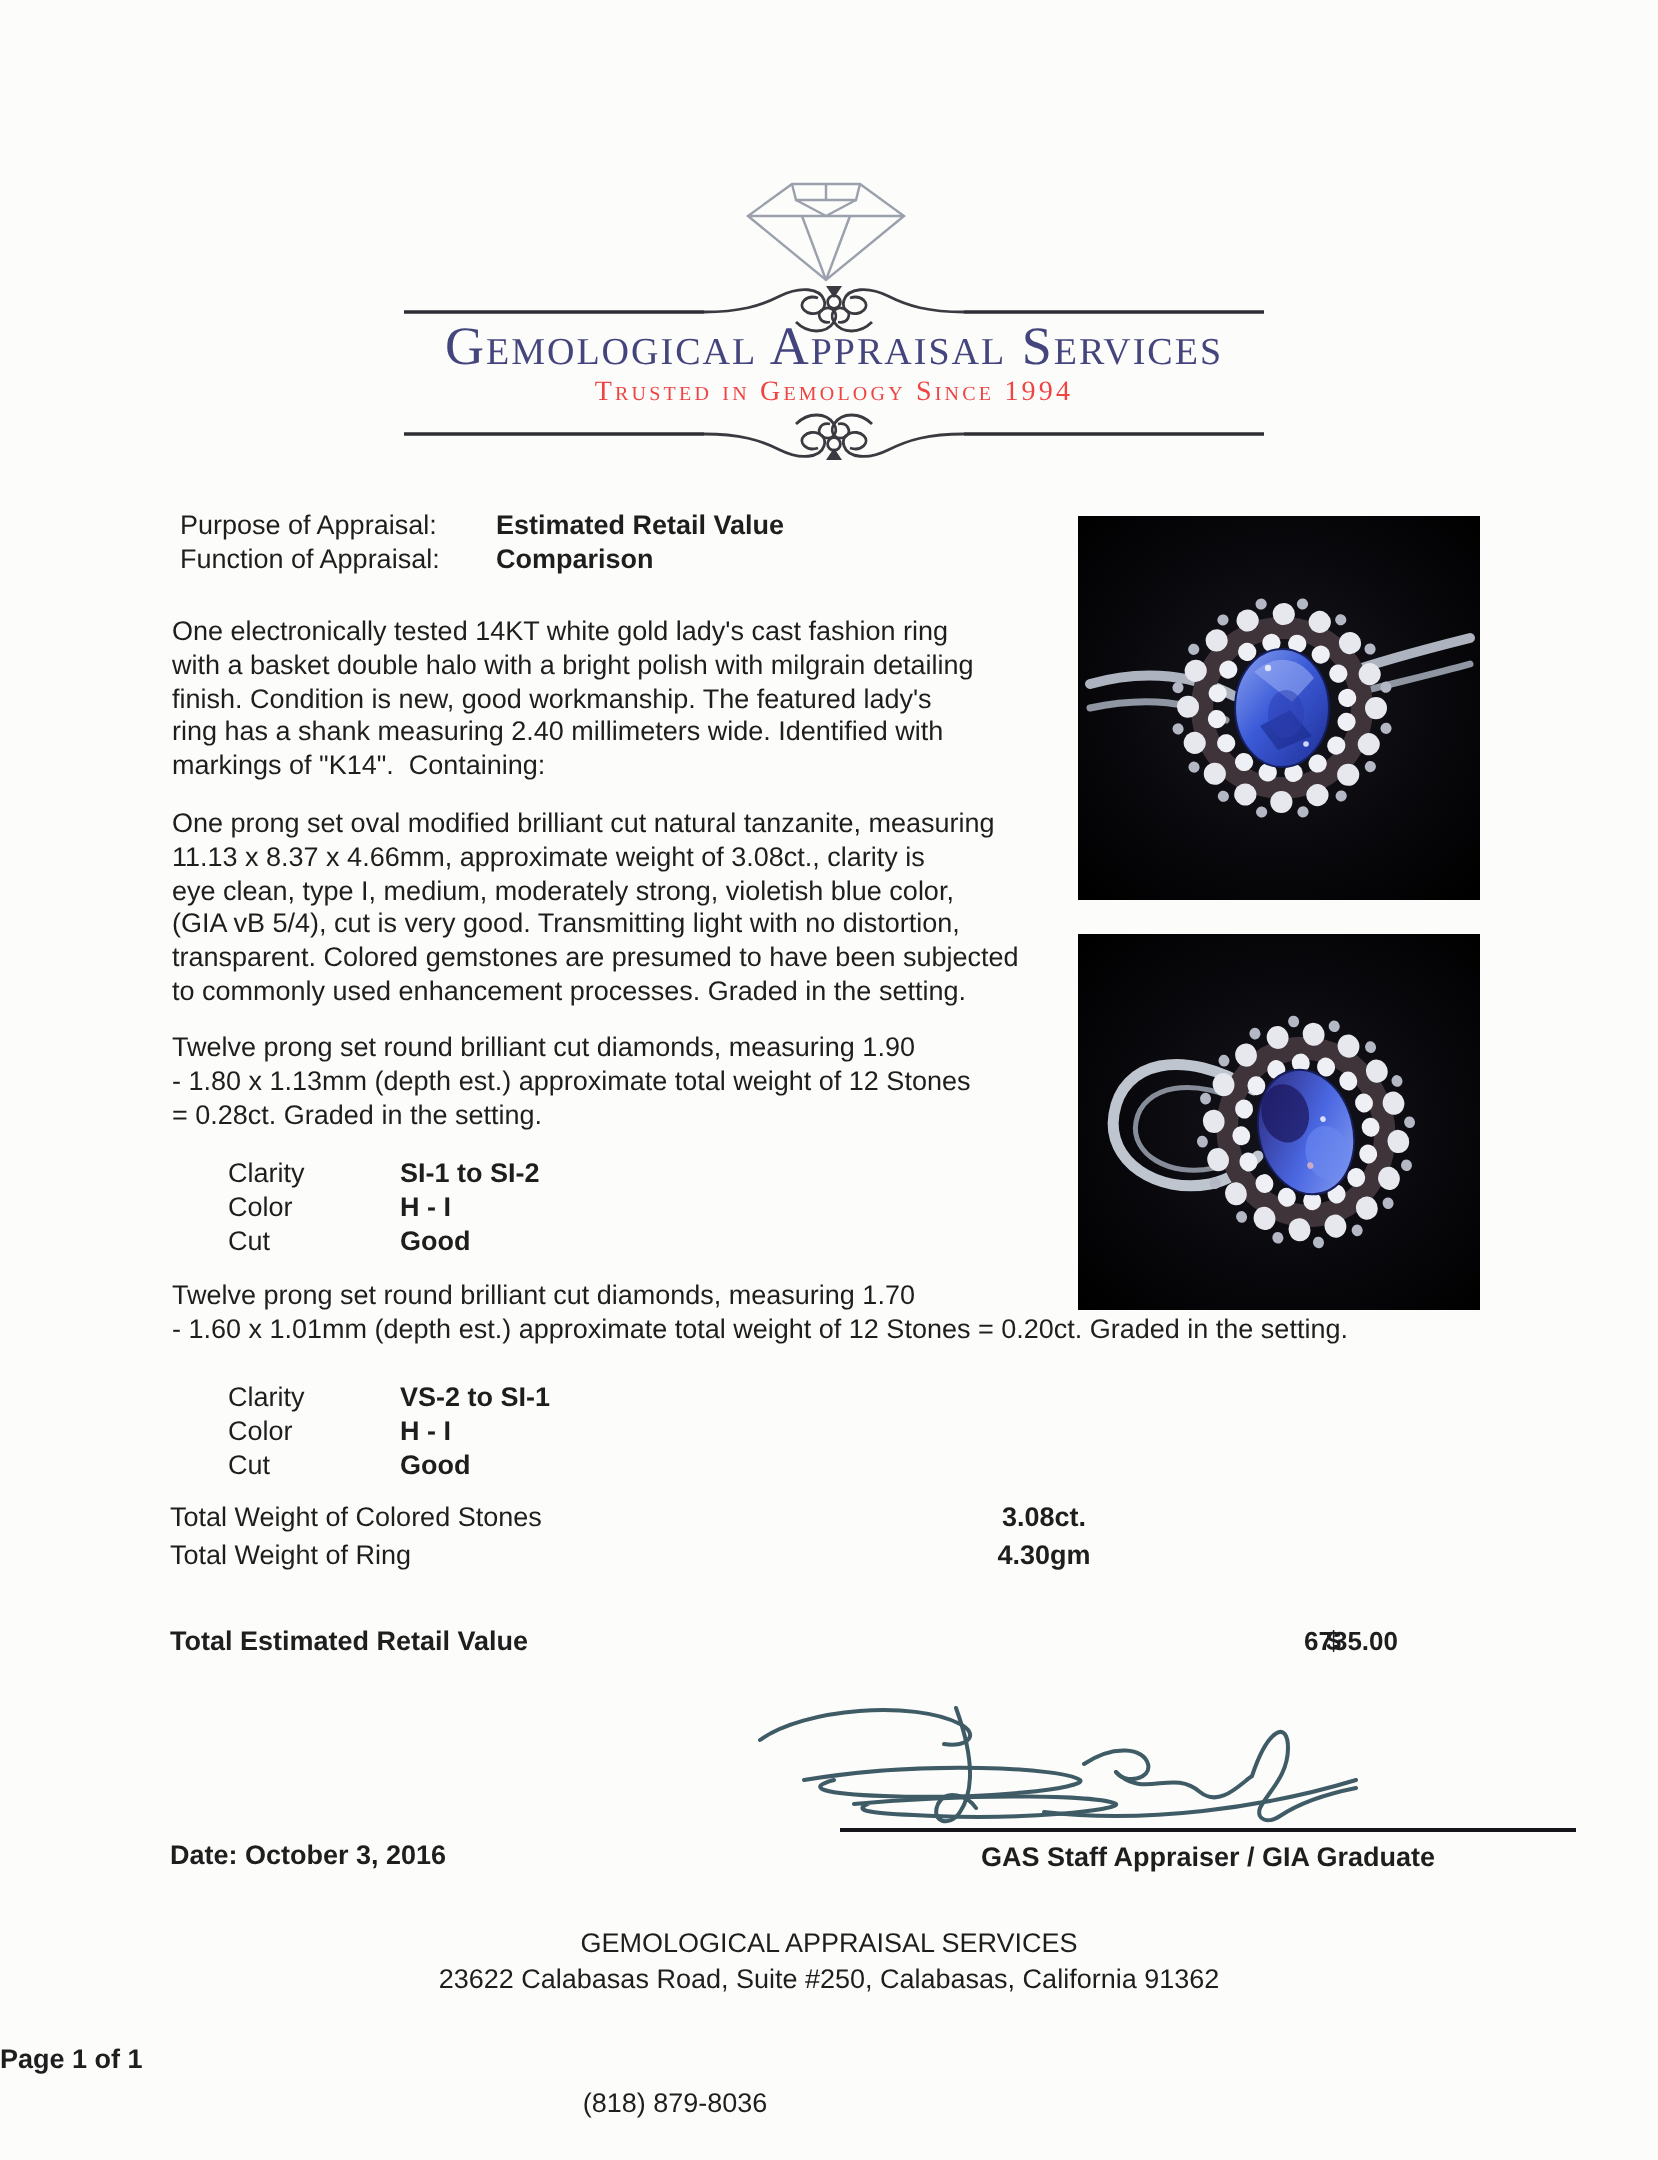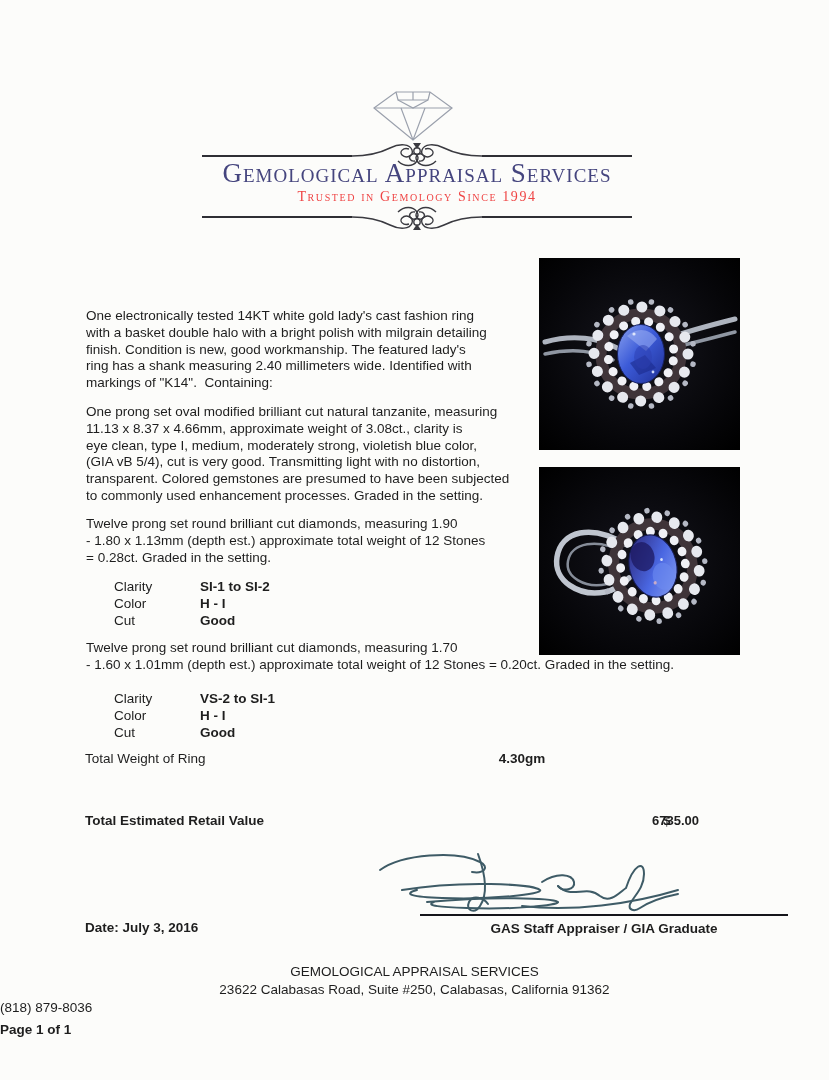--- a/index.html
+++ b/index.html
@@ -57,21 +57,21 @@
   .photo-2 { left:539px; top:467px; width:201px; height:188px; }
 
   
   .signature-svg { left:372px; top:848px; }
   .signature-line { left:420px; top:914px; width:368px; height:2px; background:#15151a; }
   .date-line { left:85px; top:920px; font-size:13.5px; font-weight:700; }
   .signer-title { left:420px; top:921px; width:368px; text-align:center; font-size:13.5px; font-weight:700; }
 
   .footer-company { left:0; top:964px; width:829px; text-align:center; font-size:13.5px; }
   .footer-address { left:0; top:982px; width:829px; text-align:center; font-size:13.5px; }
-  .footer-phone   { left:0; top:1000px; width:675px; font-size:13.5px; }
+  .footer-phone   { left:0; top:1044px; width:675px; text-align:center; font-size:13.5px; }
   .footer-page    { left:0; top:1022px; width:829px; font-size:13.5px; font-weight:700; }
 </style>
 </head>
 <body>
 
 <div class="page">
 
   <svg class="abs logo-diamond" width="90" height="56" viewBox="0 0 90 56">
     <g fill="none" stroke="#9aa0ac" stroke-width="1.2">
       <polygon points="6,20 28,4 62,4 84,20 45,52"></polygon>
@@ -111,20 +111,28 @@
       <path d="M150,13 C168,13 178,10 188,5 C198,0 208,1 210,7 C212,13 204,16 200,12 C197,9 201,4 207,6"></path>
       <path d="M280,13 C262,13 252,10 242,5 C232,0 222,1 220,7 C218,13 226,16 230,12 C233,9 229,4 223,6"></path>
       <path d="M196,18 C202,24 211,24 215,18 C218,13 213,9 209,12 C206,14 208,19 213,18"></path>
       <path d="M234,18 C228,24 219,24 215,18 C212,13 217,9 221,12 C224,14 222,19 217,18"></path>
       <circle cx="215" cy="8" r="3.2"></circle>
     </g>
     <polygon points="211,0 219,0 215,6" fill="#3a3a40"></polygon>
   </svg>
 
   <div class="abs meta">
+    <div class="meta-row">
+      <span class="meta-label">Purpose of Appraisal:</span>
+      <span class="meta-value">Estimated Retail Value</span>
+    </div>
+    <div class="meta-row">
+      <span class="meta-label">Function of Appraisal:</span>
+      <span class="meta-value">Comparison</span>
+    </div>
   </div>
 
   <div class="abs body-text" style="left:86px; top:308px; width:470px">One electronically tested 14KT white gold lady's cast fashion ring
 with a basket double halo with a bright polish with milgrain detailing
 finish. Condition is new, good workmanship. The featured lady's
 ring has a shank measuring 2.40 millimeters wide. Identified with
 markings of "K14".  Containing:</div>
 
   <div class="abs body-text" style="left:86px; top:404px; width:480px">One prong set oval modified brilliant cut natural tanzanite, measuring
 11.13 x 8.37 x 4.66mm, approximate weight of 3.08ct., clarity is
@@ -164,20 +172,24 @@
       <span class="grading-label">Color</span>
       <span class="grading-value">H - I</span>
     </div>
     <div class="grading-row">
       <span class="grading-label">Cut</span>
       <span class="grading-value">Good</span>
     </div>
   </div>
 
   <div class="abs totals">
+    <div class="totals-row">
+      <span class="totals-label">Total Weight of Colored Stones</span>
+      <span class="totals-value">3.08ct.</span>
+    </div>
     <div class="totals-row">
       <span class="totals-label">Total Weight of Ring</span>
       <span class="totals-value">4.30gm</span>
     </div>
   </div>
 
   <div class="abs grand-label">Total Estimated Retail Value</div>
   <div class="abs grand-currency">$</div>
   <div class="abs grand-value">6735.00</div>
 
@@ -255,21 +267,21 @@
       <path d="M8,22 C30,6 85,2 108,14 C118,19 112,26 100,24"></path>
       <path d="M106,6 C114,28 116,46 108,58 C103,66 93,63 97,54 C101,46 112,50 116,56"></path>
       <path d="M30,42 C90,32 160,36 168,42 C172,46 120,52 70,50 C40,49 30,46 45,42"></path>
       <path d="M55,54 C120,48 180,50 186,54 C188,57 140,62 95,60 C70,59 52,58 62,54"></path>
       <path d="M170,34 C185,24 200,26 202,34 C204,42 190,44 186,38"></path>
       <path d="M186,38 C200,52 214,36 228,48 C238,56 248,44 254,40 C262,16 272,12 272,26 C272,40 262,48 258,56 C256,62 262,64 268,60 C280,52 296,48 306,46"></path>
       <path d="M150,58 C200,64 260,56 306,42"></path>
     </g>
   </svg>
   <div class="abs signature-line"></div>
-  <div class="abs date-line">Date: July 3, 2016</div>
+  <div class="abs date-line">Date: October 3, 2016</div>
   <div class="abs signer-title">GAS Staff Appraiser / GIA Graduate</div>
 
   <div class="abs footer-company">GEMOLOGICAL APPRAISAL SERVICES</div>
   <div class="abs footer-address">23622 Calabasas Road, Suite #250, Calabasas, California 91362</div>
   <div class="abs footer-phone">(818) 879-8036</div>
   <div class="abs footer-page">Page 1 of 1</div>
 
 </div>
 
 </body></html>

